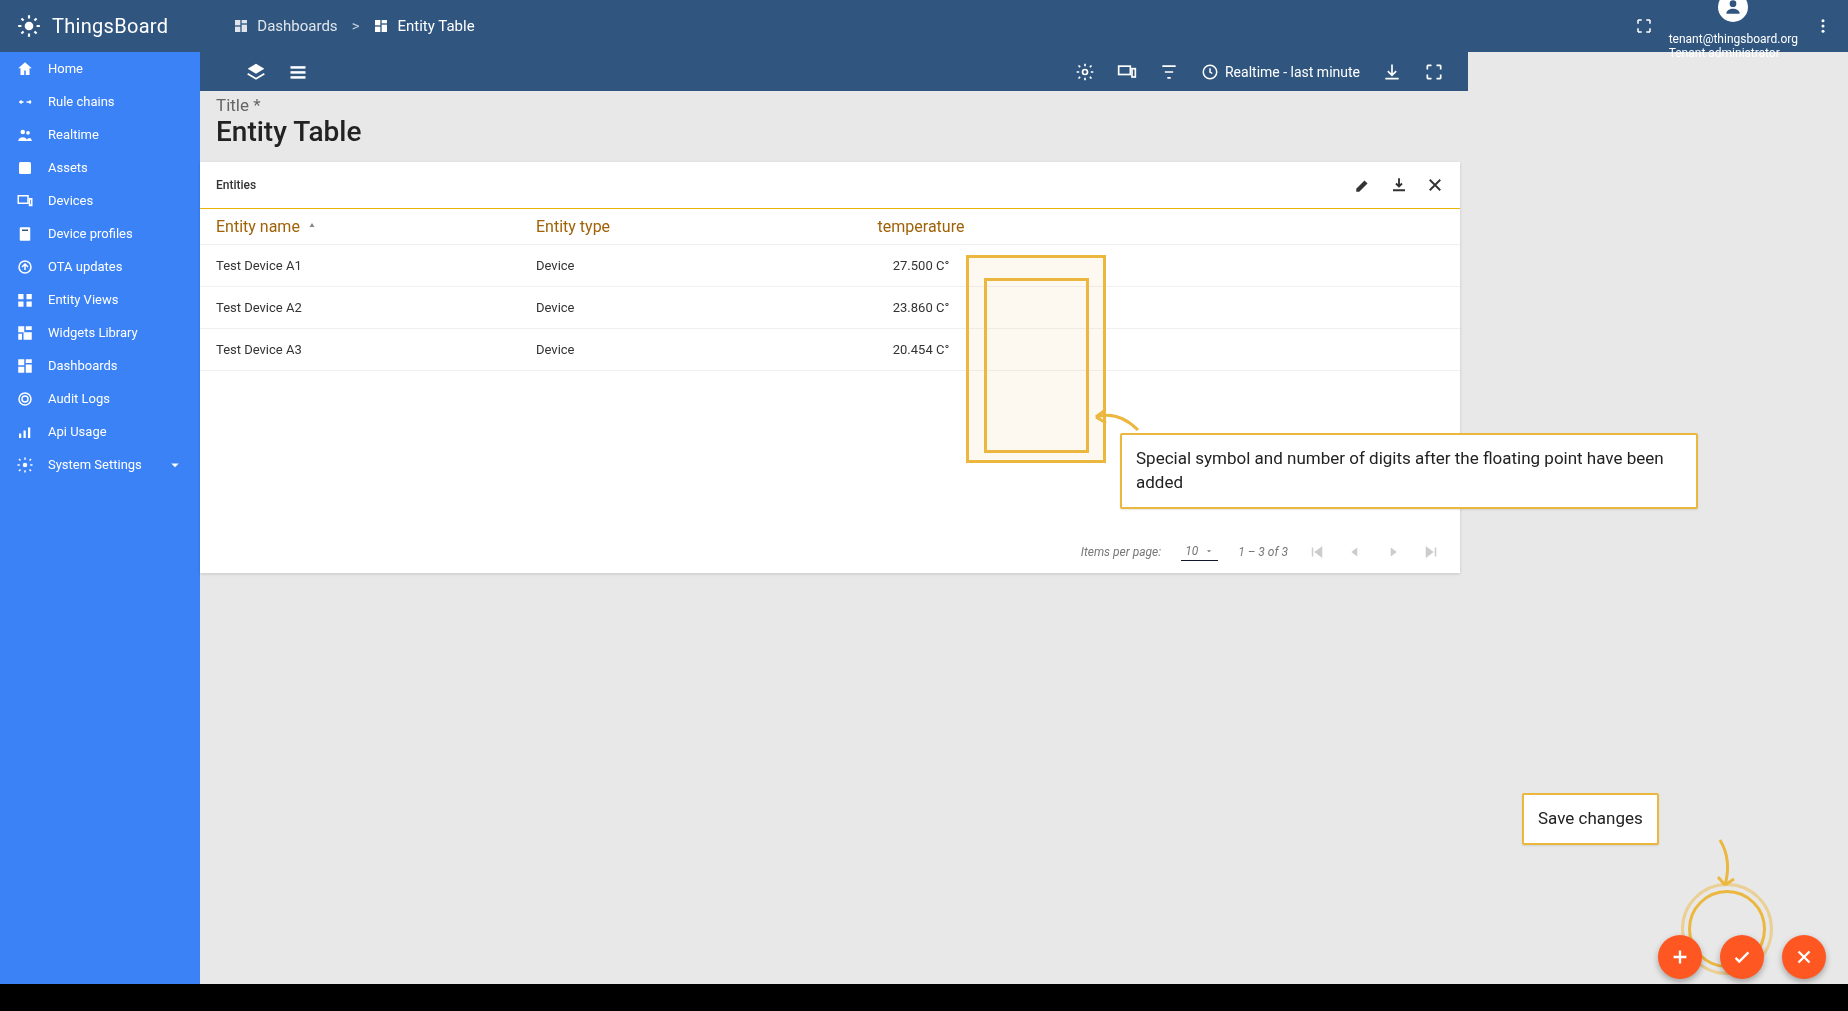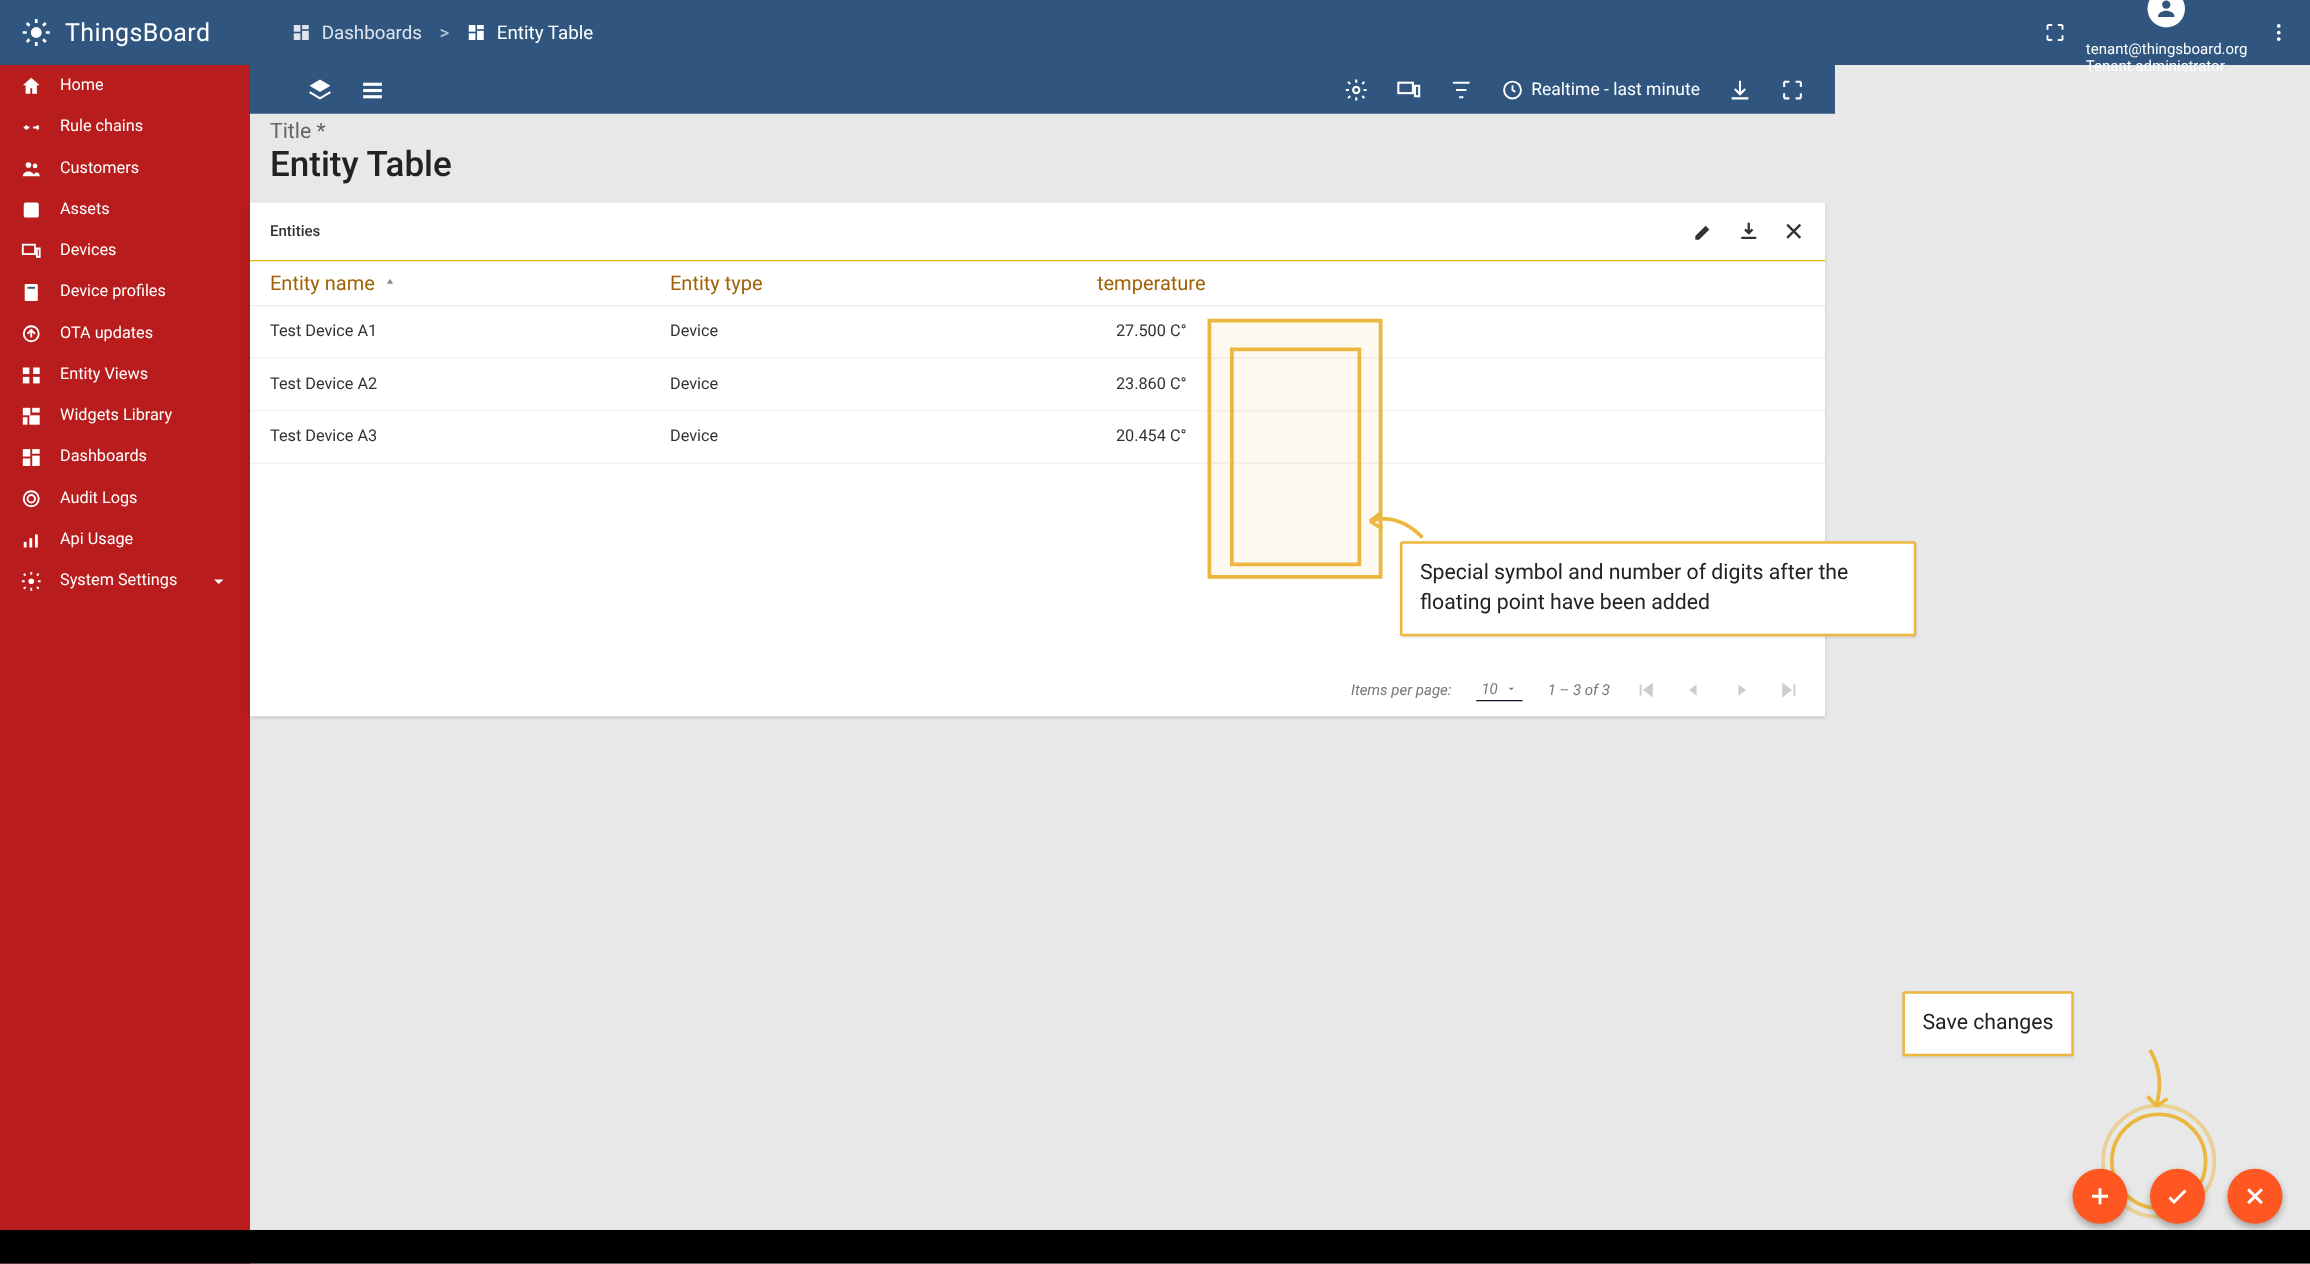--- a/index.html
+++ b/index.html
@@ -15,21 +15,21 @@
 .header-right { margin-left:auto; display:flex; align-items:center; gap:16px; }
 .user-block { display:flex; align-items:center; gap:10px;flex-direction:column; }
 .user-info { font-size:12px; line-height:1.2; }
 .avatar { width:30px; height:30px; background:#fff; border-radius:50%; display:flex; align-items:center; justify-content:center; }
 
 .toolbar { position:absolute; left:200px; top:52px; right:380px; height:39px; background:#305680; display:flex; align-items:center; padding:0 24px; }
 .toolbar-right { margin-left:auto; display:flex; align-items:center; gap:22px; color:#fff; }
 .tb-btn { display:flex; align-items:center; gap:6px; font-size:14px; cursor:pointer; }
 .tb-icons-left { display:flex; gap:22px; color:#fff; margin-left:22px; }
 
-.sidebar { position:absolute; left:0; top:52px; width:200px; bottom:0; background:#b91c1c; color:#fff; }
+.sidebar { position:absolute; left:0; top:52px; width:200px; bottom:0; background:#3b82f6; color:#fff; }
 .nav-item { display:flex; align-items:center; gap:14px; padding:0 16px; height:33px; font-size:13px; cursor:pointer; }
 .nav-item svg, .nav-item .ni { width:18px; height:18px; flex-shrink:0; }
 .nav-item .chev { margin-left:auto; }
 
 .content { position:absolute; left:200px; top:91px; right:380px; bottom:0; }
 .title-wrap { padding:4px 16px 10px; }
 .title-label { font-size:17px; color:#666; }
 .title-text { font-size:28px; font-weight:500; color:#222; }
 
 .card { margin:4px 8px 0 0; background:#fff; box-shadow:0 1px 3px rgba(0,0,0,0.15); }
@@ -170,21 +170,21 @@
         <path d="M4 12h6M14 12h6M8 12l-2-2M8 12l-2 2M20 12l-2-2M20 12l-2 2"></path>
       </svg>
       <span>Rule chains</span>
     </div>
   <div class="nav-item">
       <svg viewBox="0 0 24 24" fill="#fff">
         <circle cx="9" cy="8" r="3"></circle>
         <circle cx="16" cy="9" r="2.5"></circle>
         <path d="M3 20c0-3 3-5 6-5s6 2 6 5M14 20c0-2 2-4 4-4s3 2 3 4"></path>
       </svg>
-      <span>Customers</span>
+      <span>Realtime</span>
     </div>
   <div class="nav-item">
       <svg viewBox="0 0 24 24" fill="#fff">
         <rect x="4" y="4" width="16" height="16" rx="2"></rect>
       </svg>
       <span>Assets</span>
     </div>
   <div class="nav-item">
       <svg viewBox="0 0 24 24" fill="none" stroke="#fff" stroke-width="2">
         <rect x="3" y="5" width="13" height="10"></rect>
@@ -333,21 +333,21 @@
 </div>
 
 <div class="highlight-outer" style="left:966px; top:255px; width:140px; height:208px;"></div>
 <div class="highlight-inner" style="left:984px; top:278px; width:105px; height:175px;"></div>
 
 <svg class="arrow-curve" style="left:1088px; top:405px; width:55px; height:30px;" viewBox="0 0 55 30">
   <path d="M50 25 Q 30 5 8 12" fill="none" stroke="#ecb73f" stroke-width="3"></path>
   <path d="M8 12 L16 6 M8 12 L18 18" fill="none" stroke="#ecb73f" stroke-width="3"></path>
 </svg>
 
-<div class="callout" style="left:1120px; top:433px; width:413px;">
+<div class="callout" style="left:1120px; top:433px; width:578px;">
   <span>Special symbol and number of digits after the floating point have been added</span>
 </div>
 
 <div class="callout" style="left:1522px; top:793px;">
   <span>Save changes</span>
 </div>
 <svg class="arrow-curve" style="left:1700px; top:835px; width:40px; height:60px;" viewBox="0 0 40 60">
   <path d="M20 5 Q 32 25 25 50" fill="none" stroke="#ecb73f" stroke-width="3"></path>
   <path d="M25 50 L18 42 M25 50 L34 44" fill="none" stroke="#ecb73f" stroke-width="3"></path>
 </svg>

